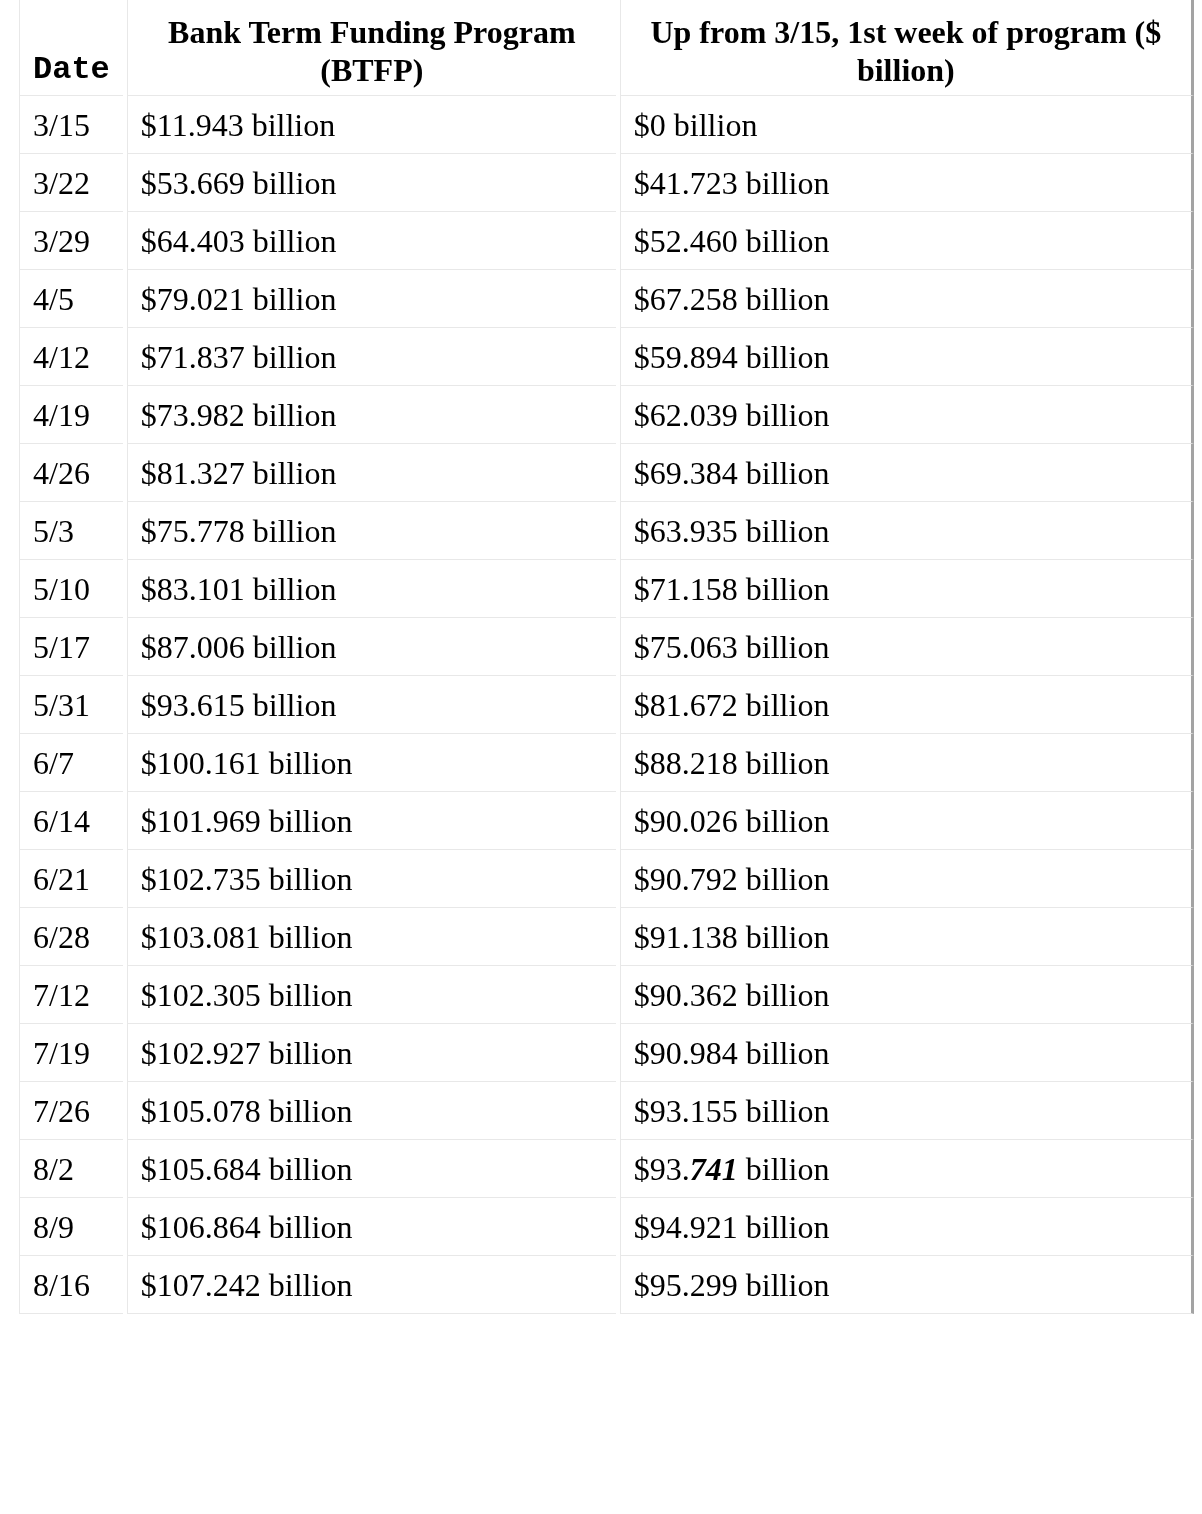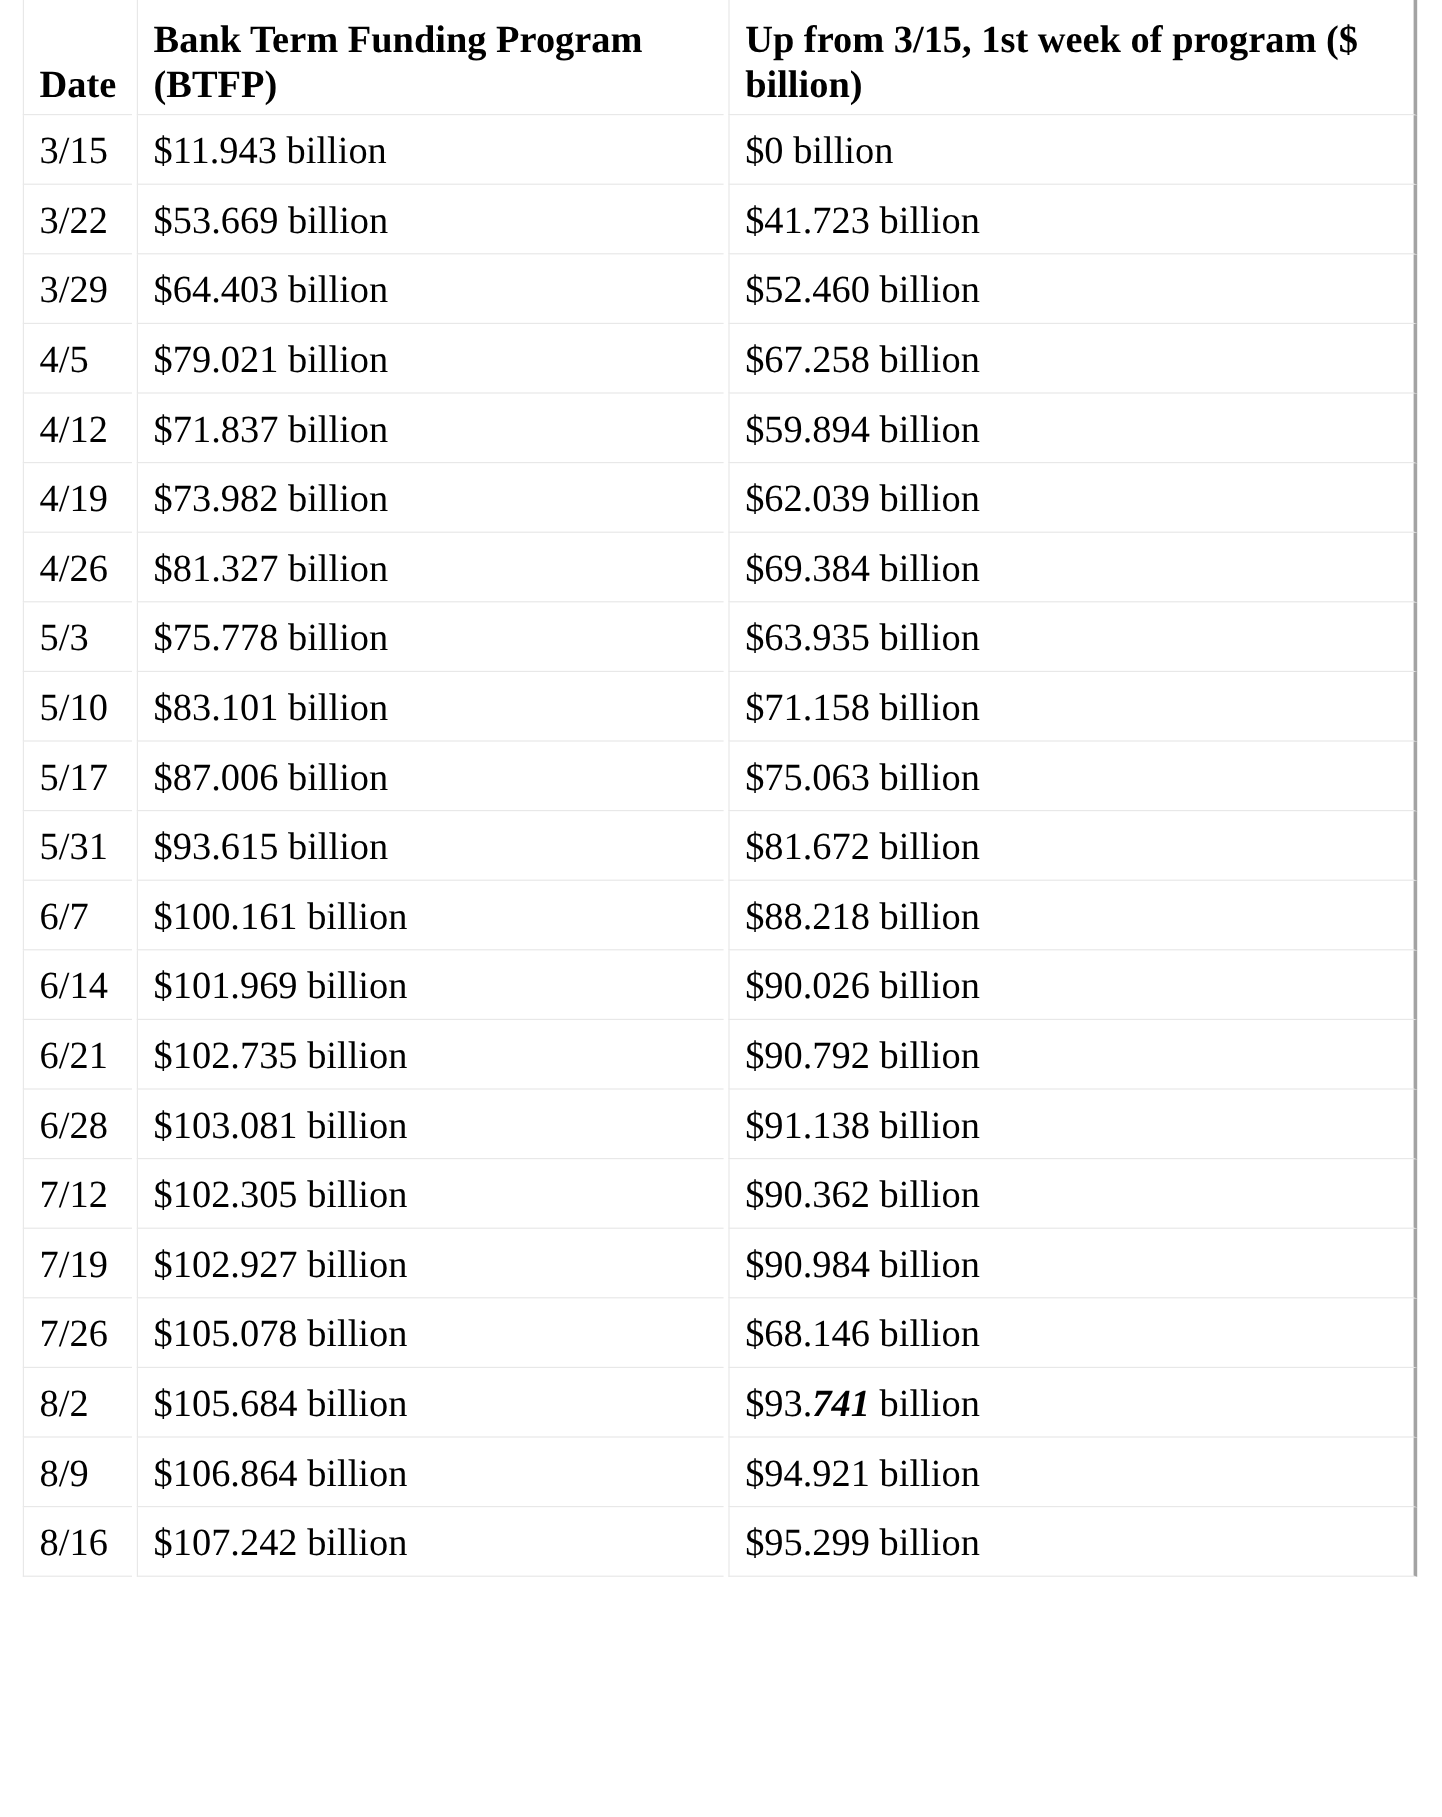--- a/index.html
+++ b/index.html
@@ -23,22 +23,22 @@
     border-bottom: 1px solid #e8e8e8;
   }
   th:last-child, td:last-child {
     border-right: 3px solid #a3a3a3;
   }
   thead th {
     vertical-align: bottom;
     font-weight: bold;
     padding: 13px 13px 6px;
   }
-  th.h-date { text-align: center; }
-  th.h-center { text-align: left; }
+  th.h-date { text-align: center; font-family: Liberation Mono, monospace; }
+  th.h-center { text-align: center; }
   .hline { white-space: nowrap; }
   td {
     padding: 10px 13px 9px;
     text-align: left;
     vertical-align: middle;
     white-space: nowrap;
   }
   b { font-weight: bold; font-style: italic; }
 </style>
 </head>
@@ -145,21 +145,21 @@
         <td>$90.362 billion</td>
       </tr>
     <tr>
         <td>7/19</td>
         <td>$102.927 billion</td>
         <td>$90.984 billion</td>
       </tr>
     <tr>
         <td>7/26</td>
         <td>$105.078 billion</td>
-        <td>$68.146 billion</td>
+        <td>$93.155 billion</td>
       </tr>
     <tr>
       <td>8/2</td>
       <td>$105.684 billion</td>
       <td><span>$93.</span><b>741</b><span> billion</span></td>
     </tr>
     <tr>
         <td>8/9</td>
         <td>$106.864 billion</td>
         <td>$94.921 billion</td>

